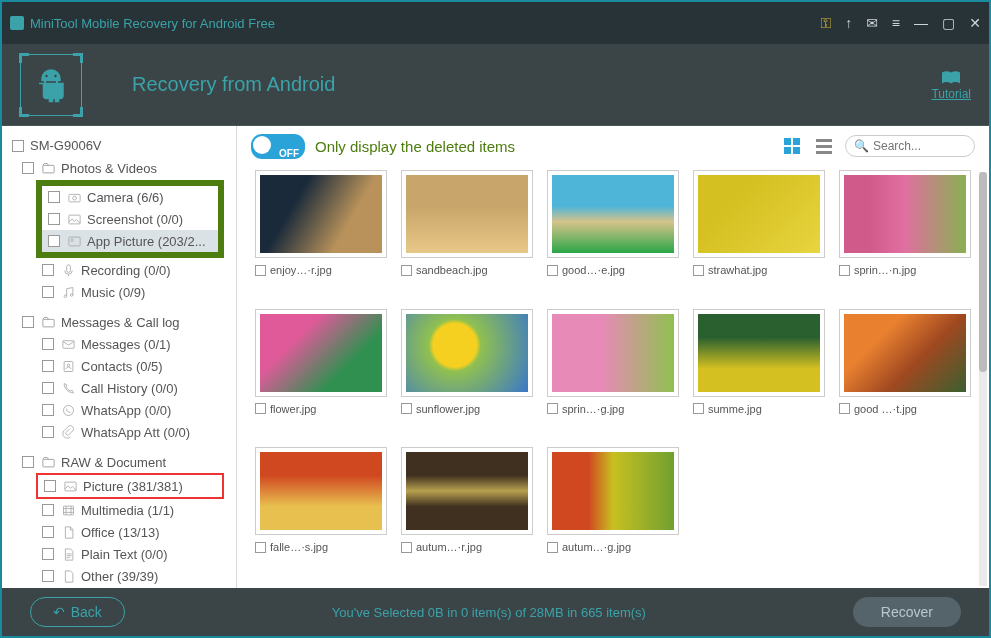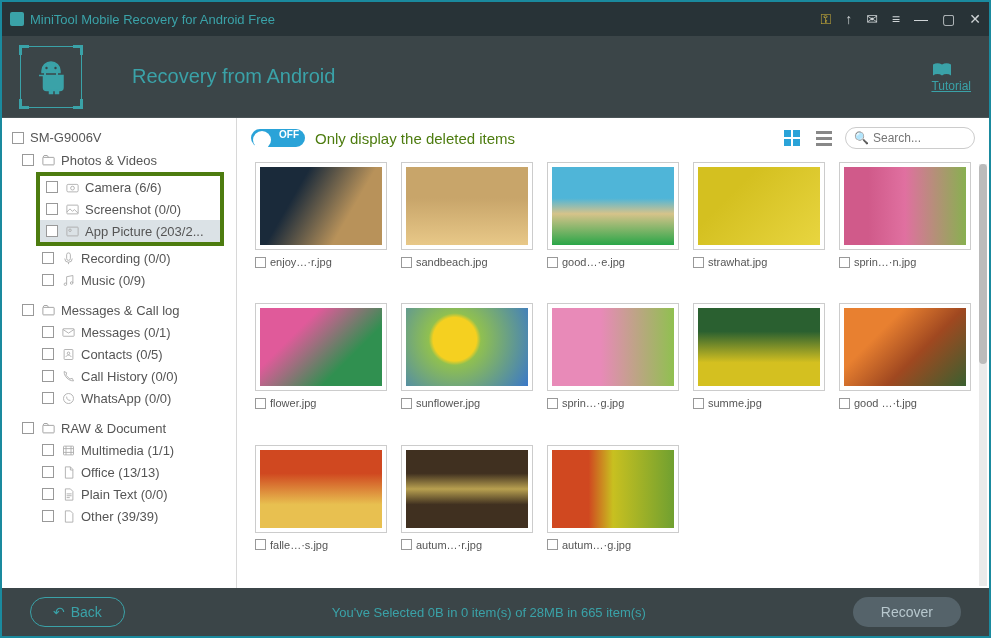--- a/index.html
+++ b/index.html
@@ -4,21 +4,21 @@
   <style>
     * { margin: 0; padding: 0; box-sizing: border-box; font-family: "Segoe UI", Arial, sans-serif; }
     body { width: 991px; height: 638px; background: #fff; overflow: hidden; }
 
     .window {
       width: 991px; height: 638px;
       border: 2px solid #1a8a9e;
       display: flex; flex-direction: column;
     }
     .titlebar {
-      height: 34px; background: #283337;
+      height: 42px; background: #283337;
       display: flex; align-items: center;
       padding: 0 8px; color: #3aa2a8;
       font-size: 13px;
     }
     .titlebar-logo { width: 14px; height: 14px; background: #3aa2a8; border-radius: 2px; margin-right: 6px; }
     .titlebar-spacer { flex: 1; }
     .titlebar-icons { display: flex; gap: 14px; align-items: center; color: #cfd4d6; }
     .titlebar-icons span { cursor: pointer; font-size: 14px; }
 
     .header {
@@ -36,21 +36,21 @@
       border: 2px solid #3aa2a8;
     }
     .android-frame .corner-tl { position:absolute; top:-2px; left:-2px; width:10px; height:10px; border-top:3px solid #3aa2a8; border-left:3px solid #3aa2a8;}
     .android-frame .corner-tr { position:absolute; top:-2px; right:-2px; width:10px; height:10px; border-top:3px solid #3aa2a8; border-right:3px solid #3aa2a8;}
     .android-frame .corner-bl { position:absolute; bottom:-2px; left:-2px; width:10px; height:10px; border-bottom:3px solid #3aa2a8; border-left:3px solid #3aa2a8;}
     .android-frame .corner-br { position:absolute; bottom:-2px; right:-2px; width:10px; height:10px; border-bottom:3px solid #3aa2a8; border-right:3px solid #3aa2a8;}
     .android-frame svg { width: 36px; height: 36px; }
     .header-title { color: #3aa2a8; font-size: 20px; margin-left: 50px; font-weight: 400; }
     .header-spacer { flex: 1; }
     .tutorial {
-      display: flex; flex-direction: column; align-items: flex-start;
+      display: flex; flex-direction: column; align-items: center;
       color: #3aa2a8; font-size: 12px; text-decoration: underline;
       cursor: pointer;
     }
 
     .body {
       flex: 1; display: flex; background: #fff; overflow: hidden;
     }
 
     .sidebar {
       width: 235px; border-right: 1px solid #d8d8d8;
@@ -62,39 +62,39 @@
     .tree-item { display: flex; align-items: center; padding: 3px 6px 3px 36px; }
     .tree-item.active { background: #dbe2e6; }
     .tree-cb {
       width: 12px; height: 12px; border: 1px solid #999; margin-right: 6px;
       flex-shrink: 0; background: #fff;
     }
     .tree-icon { width: 16px; height: 16px; margin-right: 5px; display: flex; align-items:center; justify-content:center; color:#aaa; }
     .tree-icon svg { width: 15px; height: 15px; stroke:#aaa; fill:none; stroke-width:1.4;}
     .section-icon svg { stroke:#999; }
     .highlight-box {
-      border: 4px solid #4d7c0f;
+      border: 6px solid #4d7c0f;
       margin: 1px 8px 1px 30px;
     }
     .highlight-box .tree-item { padding-left: 6px; }
     .highlight-single {
       border: 2px solid #e33; margin: 0 8px 0 30px;
     }
     .highlight-single .tree-item { padding-left: 6px; }
 
     .main {
       flex: 1; display: flex; flex-direction: column; position: relative;
     }
     .toolbar {
       height: 40px; display: flex; align-items: center;
       padding: 0 14px; gap: 10px;
     }
     .toggle {
-      width: 54px; height: 18px; border-radius: 11px;
-      background: #2aa3d8; display: flex; align-items: flex-start;
+      width: 54px; height: 25px; border-radius: 11px;
+      background: #2aa3d8; display: flex; align-items: flex-end;
       position: relative; color: #fff; font-size: 10px; font-weight: bold;
       padding: 0 6px; justify-content: flex-end;
     }
     .toggle::before {
       content: ""; position: absolute; left: 2px; top: 2px;
       width: 18px; height: 18px; border-radius: 50%; background: #fff;
     }
     .toolbar-label { color: #4d7c0f; font-size: 15px; }
     .toolbar-spacer { flex: 1; }
     .view-btn {
@@ -318,30 +318,51 @@
       <div class="tree-item">
         <div class="tree-cb"></div>
         <div class="tree-icon">
             <svg viewBox="0 0 24 24">
               <circle cx="12" cy="12" r="8"></circle>
               <path d="M9 9c0 4 2 6 6 6"></path>
             </svg>
           </div>
         <span>WhatsApp (0/0)</span>
       </div>
+      <div class="tree-item">
+        <div class="tree-cb"></div>
+        <div class="tree-icon">
+            <svg viewBox="0 0 24 24">
+              <path d="M14 6l-6 6a3 3 0 004 4l7-7a5 5 0 00-7-7l-7 7a7 7 0 0010 10"></path>
+            </svg>
+          </div>
+        <span>WhatsApp Att (0/0)</span>
+      </div>
 
       <div class="tree-section" style="margin-top:8px">
         <div class="tree-cb"></div>
         <div class="tree-icon section-icon">
             <svg viewBox="0 0 24 24">
               <rect x="3" y="7" width="18" height="12" rx="1"></rect>
               <path d="M3 7l2-3h5l2 3"></path>
             </svg>
           </div>
         <span>RAW &amp; Document</span>
+      </div>
+      <div class="highlight-single">
+        <div class="tree-item">
+          <div class="tree-cb"></div>
+          <div class="tree-icon">
+              <svg viewBox="0 0 24 24">
+                <rect x="3" y="5" width="18" height="14" rx="1"></rect>
+                <path d="M3 16l5-5 4 4 3-3 6 6"></path>
+              </svg>
+            </div>
+          <span>Picture (381/381)</span>
+        </div>
       </div>
       <div class="tree-item">
         <div class="tree-cb"></div>
         <div class="tree-icon">
             <svg viewBox="0 0 24 24">
               <rect x="4" y="5" width="16" height="14" rx="1"></rect>
               <path d="M4 9h16M4 15h16M8 5v14M16 5v14"></path>
             </svg>
           </div>
         <span>Multimedia (1/1)</span>

